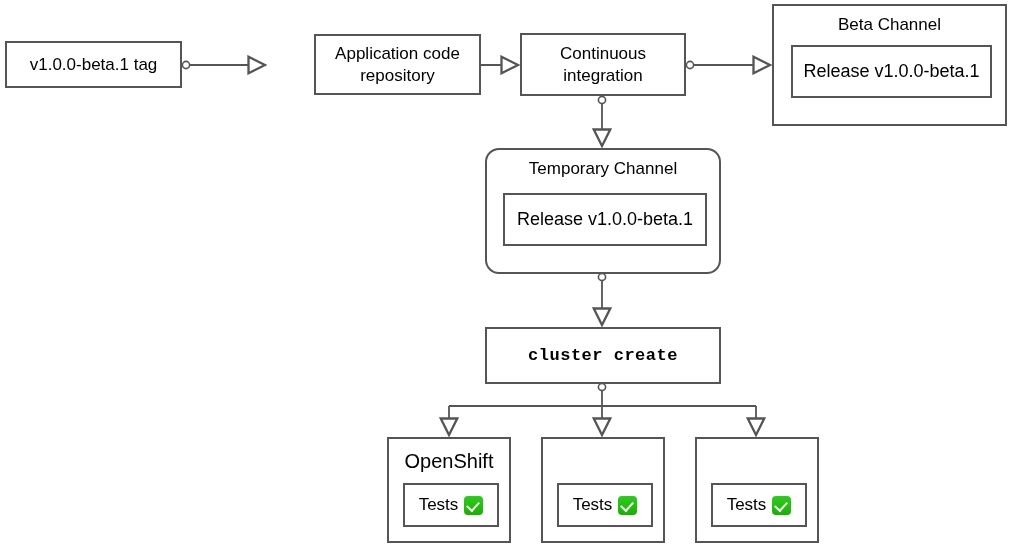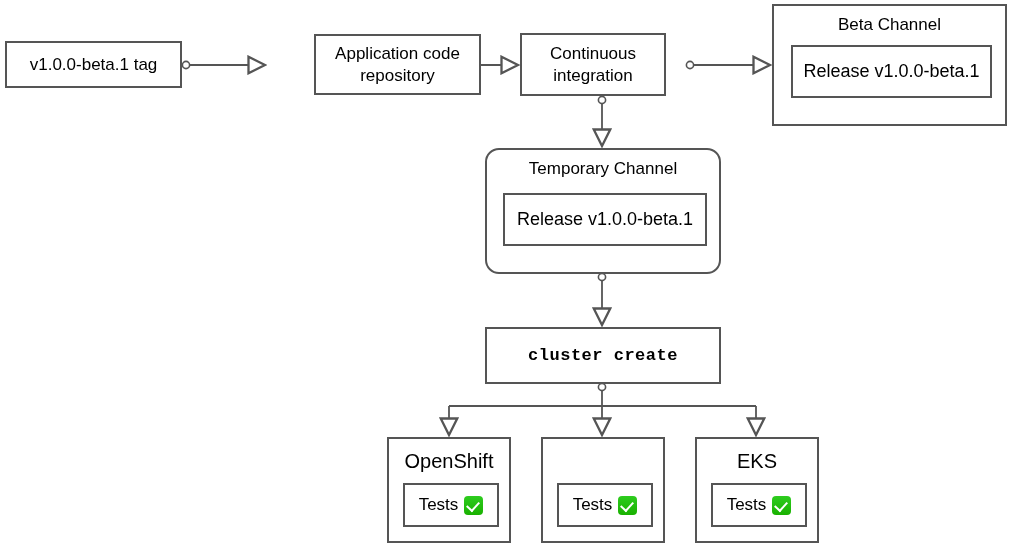--- a/index.html
+++ b/index.html
@@ -154,21 +154,21 @@
 </svg>
 
 <div class="node" style="left:5px; top:41px; width:177px; height:47px;">
   <span>v1.0.0-beta.1 tag</span>
 </div>
 
 <div class="node" style="left:267px; top:34px; width:167px; height:61px; padding:0 14px;margin-left:47px;">
   <span>Application code repository</span>
 </div>
 
-<div class="node" style="left:520px; top:33px; width:146px; height:63px; padding:0 14px;">
+<div class="node" style="left:520px; top:33px; width:166px; height:63px; padding:0 14px;">
   <span>Continuous integration</span>
 </div>
 
 <div class="node container" style="left:772px; top:4px; width:235px; height:122px;">
   <div class="container-title">Beta Channel</div>
   <div class="inner-node" style="left:17px; top:39px; width:201px; height:53px;">
     <span>Release v1.0.0-beta.1</span>
   </div>
 </div>
 
@@ -192,18 +192,17 @@
 </div>
 
 <div class="node container" style="left:541px; top:437px; width:124px; height:106px;">
   <div class="tests-box" style="left:14px; top:44px; width:96px; height:44px;">
     <span>Tests</span>
     <span class="check-emoji"></span>
   </div>
 </div>
 
 <div class="node container" style="left:695px; top:437px; width:124px; height:106px;">
-  <div class="leaf-title">EKS</div>
   <div class="tests-box" style="left:14px; top:44px; width:96px; height:44px;">
     <span>Tests</span>
     <span class="check-emoji"></span>
   </div>
 </div>
 
 </body></html>

